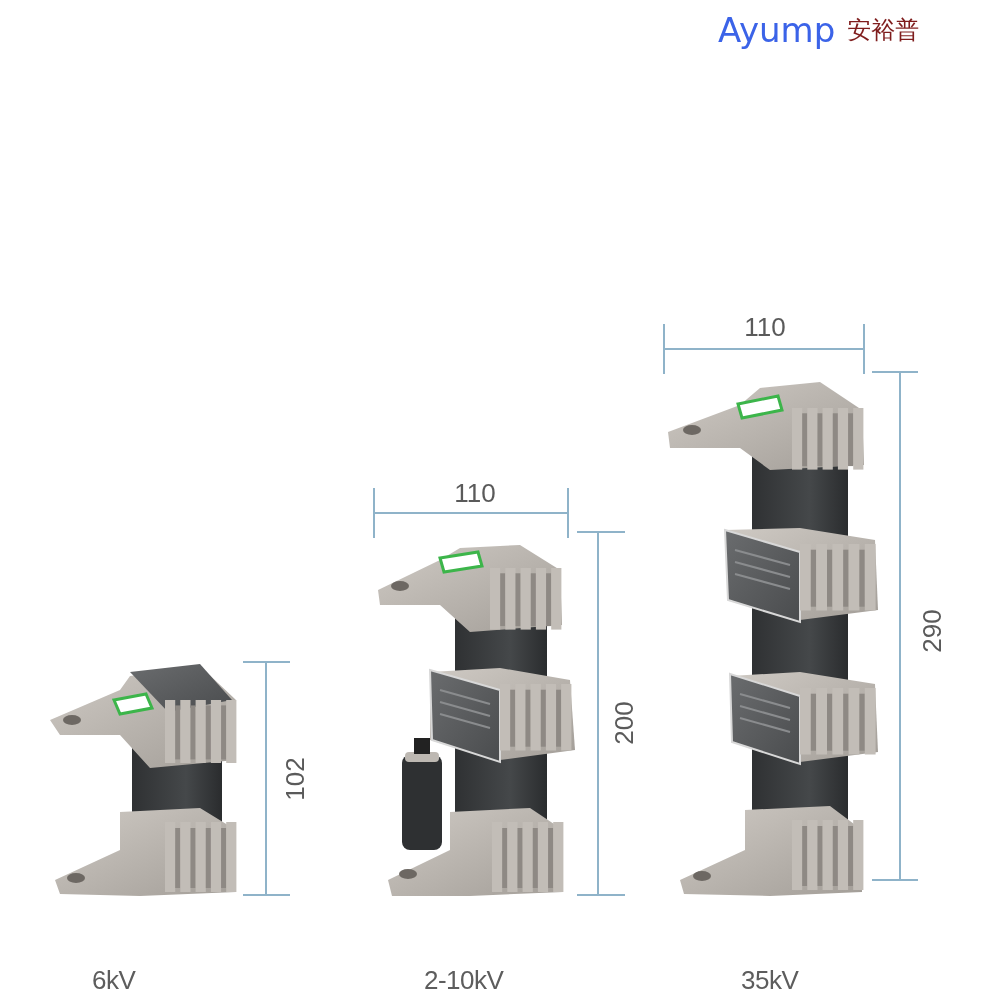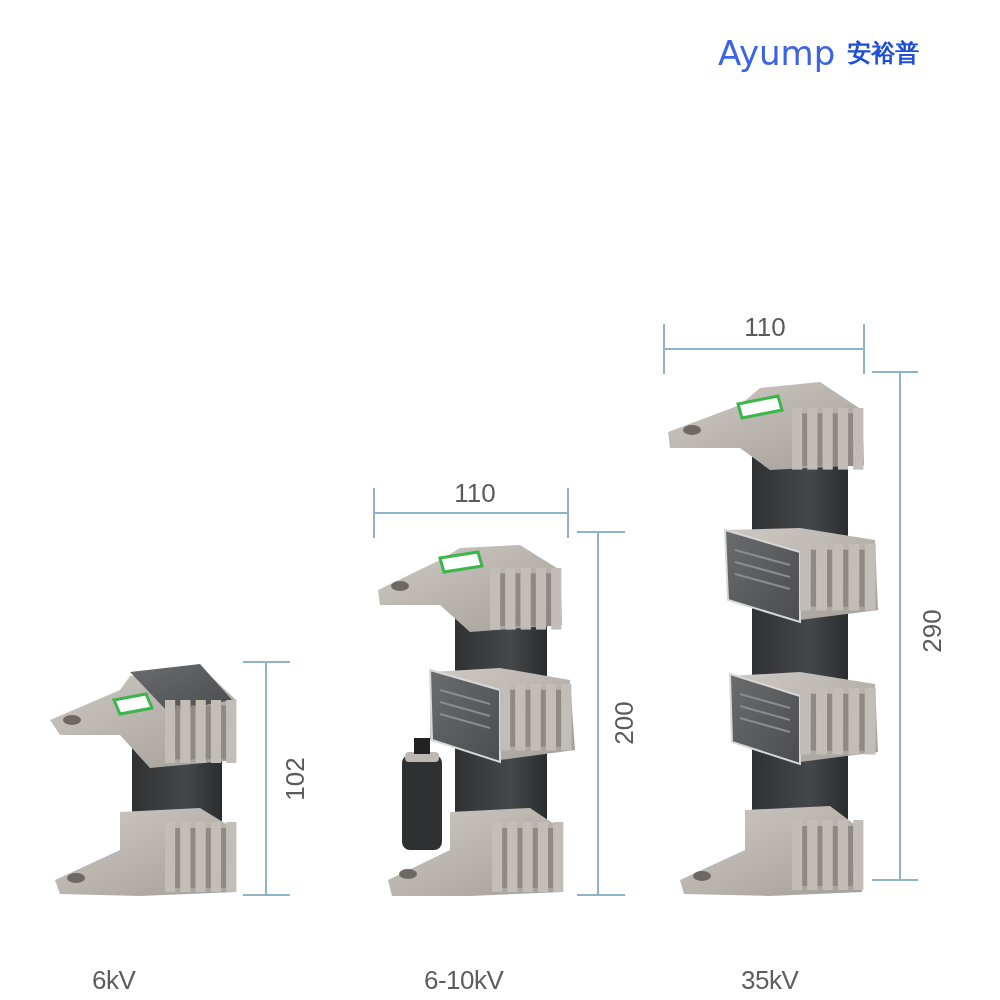--- a/index.html
+++ b/index.html
@@ -1,19 +1,19 @@
 <!DOCTYPE html>
 <html><head>
 <meta charset="utf-8">
 <style>
   html,body{margin:0;padding:0;background:#ffffff;}
   body{width:1000px;height:1000px;position:relative;overflow:hidden;font-family:"Liberation Sans",sans-serif;}
-  .logo{position:absolute;left:718px;top:31px;height:44px;display:flex;align-items:center;}
+  .logo{position:absolute;left:718px;top:8px;height:44px;display:flex;align-items:center;}
   .logo-en{font-family:"DejaVu Sans",sans-serif;font-size:34px;font-weight:500;color:#3b63e8;letter-spacing:0px;line-height:1;}
-  .logo-cn{font-family:"DejaVu Sans",sans-serif;font-size:24px;font-weight:bold;color:#1d4ed8;margin-left:12px;line-height:1;}
+  .logo-cn{font-family:"DejaVu Sans",sans-serif;font-size:24px;font-weight:normal;color:#7f1d1d;margin-left:12px;line-height:1;}
   .label{position:absolute;font-family:"Liberation Sans",sans-serif;font-size:26px;color:#5d5d5d;letter-spacing:-0.5px;margin-top:32px;}
   .dimtext{position:absolute;font-family:"Liberation Sans",sans-serif;font-size:26px;color:#5a5a5a;}
   .vtext{transform:rotate(-90deg);transform-origin:center center;}
   svg.layer{position:absolute;left:0;top:0;}
 </style>
 </head>
 <body>
 
 <div class="logo">
   <span class="logo-en">Ayump</span>
@@ -164,14 +164,14 @@
   </g>
 </svg>
 
 <div class="dimtext vtext" style="left:265px;top:764px;width:60px;height:30px;text-align:center;">102</div>
 <div class="dimtext" style="left:440px;top:478px;width:70px;text-align:center;">110</div>
 <div class="dimtext vtext" style="left:594px;top:708px;width:60px;height:30px;text-align:center;">200</div>
 <div class="dimtext" style="left:730px;top:312px;width:70px;text-align:center;">110</div>
 <div class="dimtext vtext" style="left:902px;top:616px;width:60px;height:30px;text-align:center;">290</div>
 
 <div class="label" style="left:92px;top:933px;">6kV</div>
-<div class="label" style="left:424px;top:933px;">6-10kV</div>
+<div class="label" style="left:424px;top:933px;">2-10kV</div>
 <div class="label" style="left:741px;top:933px;">35kV</div>
 
 </body></html>

